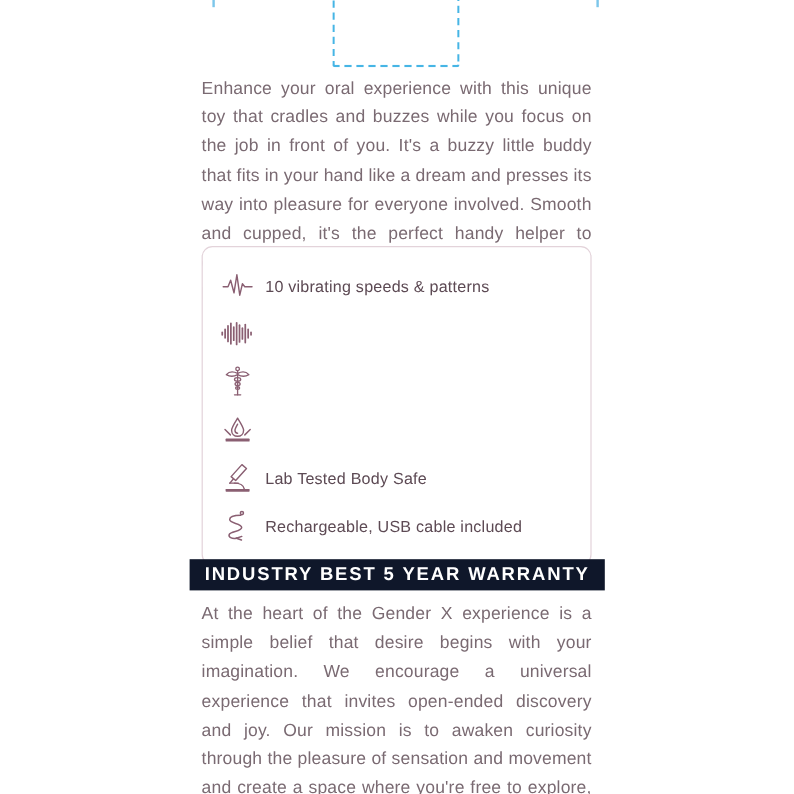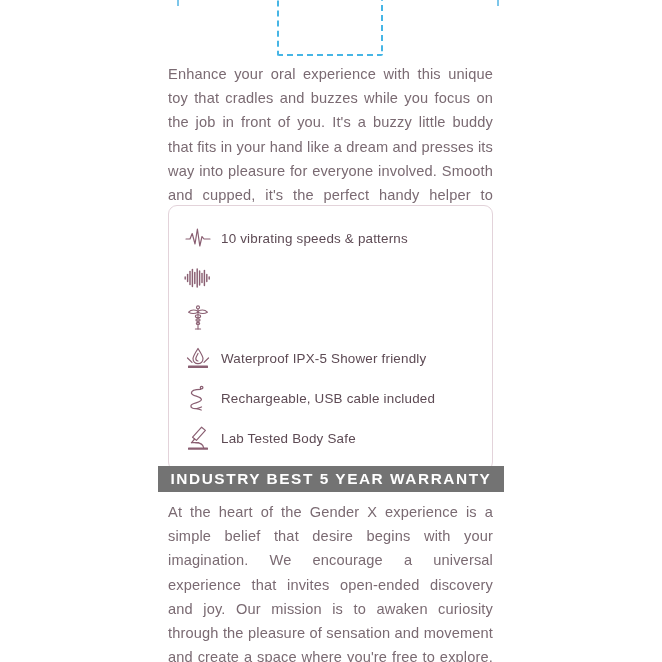--- a/index.html
+++ b/index.html
@@ -98,21 +98,21 @@
     white-space: nowrap;
   }
 
   
   #warranty-banner {
     position: absolute;
     left: 158px;
     top: 466px;
     width: 346px;
     height: 26px;
-    background: #737373;
+    background: #0f172a;
     display: flex;
     align-items: center;
     justify-content: center;
   }
   #warranty-banner .banner-text {
     color: #ffffff;
     font-size: 15.4px;
     font-weight: bold;
     letter-spacing: 1.55px;
     white-space: nowrap;
@@ -184,47 +184,46 @@
   <div class="feature-row">
     <span class="feature-icon">
       <svg width="26" height="24" viewBox="0 0 26 24" fill="none" stroke="currentColor" stroke-width="1.2" stroke-linecap="round" stroke-linejoin="round">
         <path d="M13 2.5 C10 7.2 8 10.2 8 12.6 C8 15.6 10.2 17.6 13 17.6 C15.8 17.6 18 15.6 18 12.6 C18 10.2 16 7.2 13 2.5 Z"></path>
         <path d="M13 7.5 C11.6 10 10.8 11.4 10.8 12.6 C10.8 14.1 11.8 15 13 15"></path>
         <path d="M2.5 12 L7 16.4"></path>
         <path d="M23.5 12 L19 16.4"></path>
         <rect x="3" y="19.4" width="20" height="2.6" rx="0.6" fill="currentColor" stroke="none"></rect>
       </svg>
     </span>
-    <span class="feature-label">Waterproof IPX-5 Shower friendly</span>
-  </div>
-
-  <div class="feature-row">
-    <span class="feature-icon">
-      <svg width="20" height="26" viewBox="0 0 20 26" fill="none" stroke="currentColor" stroke-width="1.25" stroke-linecap="round" stroke-linejoin="round">
-        <circle cx="13.6" cy="2.6" r="1.3"></circle>
-        <path d="M12.6 4.4 C9 4.4 3.4 4.6 3.4 8 C3.4 11.4 13.4 11 13.4 14.6 C13.4 18 4 17.6 3 20.4 C2.2 22.6 5 24.2 9 23.6"></path>
-        <path d="M9 23.6 L13.5 22"></path>
-        <path d="M9 23.6 L13.2 25"></path>
-      </svg>
-    </span>
-    <span class="feature-label">Rechargeable, USB cable included</span>
   </div>
 
   <div class="feature-row">
     <span class="feature-icon">
       <svg width="24" height="26" viewBox="0 0 24 26" fill="none" stroke="currentColor" stroke-width="1.2" stroke-linecap="round" stroke-linejoin="round">
         <path d="M15.6 2.2 L19.4 5.4 L10.4 15.4 L6.6 12.2 Z"></path>
         <path d="M8.6 14 L5.6 17.6"></path>
         <path d="M5.4 17.6 H12.6"></path>
         <path d="M9.4 17.6 C13.8 17.6 17 19.6 17.6 22.6"></path>
         <rect x="2" y="22.4" width="20" height="2.4" rx="0.6" fill="currentColor" stroke="none"></rect>
       </svg>
     </span>
     <span class="feature-label">Lab Tested Body Safe</span>
   </div>
 
+  <div class="feature-row">
+    <span class="feature-icon">
+      <svg width="20" height="26" viewBox="0 0 20 26" fill="none" stroke="currentColor" stroke-width="1.25" stroke-linecap="round" stroke-linejoin="round">
+        <circle cx="13.6" cy="2.6" r="1.3"></circle>
+        <path d="M12.6 4.4 C9 4.4 3.4 4.6 3.4 8 C3.4 11.4 13.4 11 13.4 14.6 C13.4 18 4 17.6 3 20.4 C2.2 22.6 5 24.2 9 23.6"></path>
+        <path d="M9 23.6 L13.5 22"></path>
+        <path d="M9 23.6 L13.2 25"></path>
+      </svg>
+    </span>
+    <span class="feature-label">Rechargeable, USB cable included</span>
+  </div>
+
 </div>
 
 <div id="warranty-banner">
   <span class="banner-text">INDUSTRY BEST 5 YEAR WARRANTY</span>
 </div>
 
 <p id="mission-paragraph" class="body-para">At the heart of the Gender X experience is a simple belief that desire begins with your imagination. We encourage a universal experience that invites open-ended discovery and joy. Our mission is to awaken curiosity through the pleasure of sensation and movement and create a space where you're free to explore, invent, and rediscover what pleasure feels like - all on your own terms.</p>
 
 </body></html>

